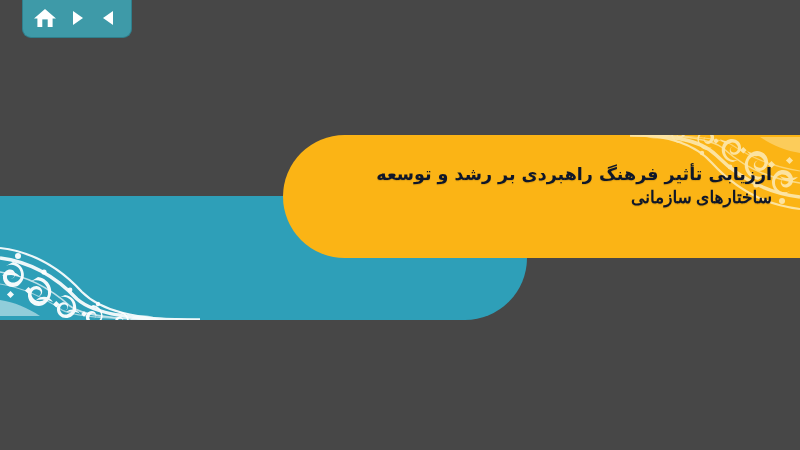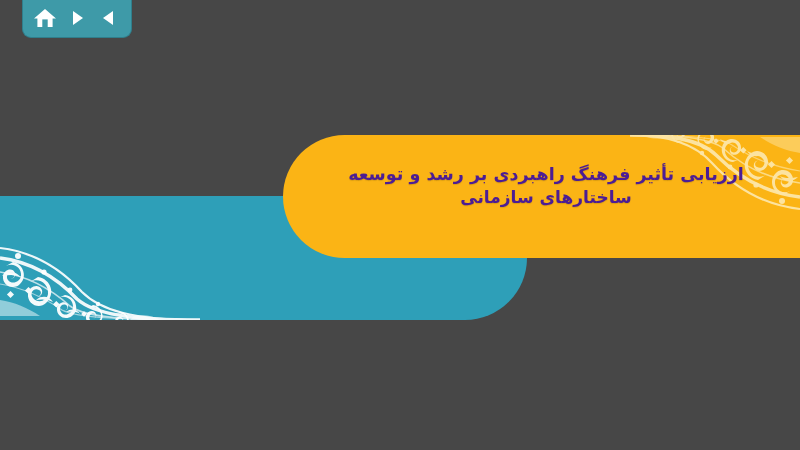--- a/index.html
+++ b/index.html
@@ -51,31 +51,30 @@
   #orange-ornament{
     position:absolute;
     right:0;top:0;
     width:170px;height:123px;
     pointer-events:none;
   }
   #title-block{
     position:absolute;
     right:28px;top:28px;
     width:452px;
-    text-align:center;
-    color:#4c1d95;
+    color:#0f172a;
     font-size:17.5px;
     font-weight:bold;
     line-height:23px;
     direction:rtl;
     text-shadow:0 1px 1px rgba(0,0,0,.12);
     z-index:5;
   }
   #title-block .ln{display:block;white-space:nowrap;}
-  #title-line2{font-size:17px;}
+  #title-line2{font-size:17px;font-family:Liberation Serif, serif;}
 
   
   #teal-band{
     position:absolute;
     left:0;top:196px;
     width:527px;height:124px;
     background:#2e9fb8;
     border-top-right-radius:62px;
     border-bottom-right-radius:62px;
     overflow:hidden;

